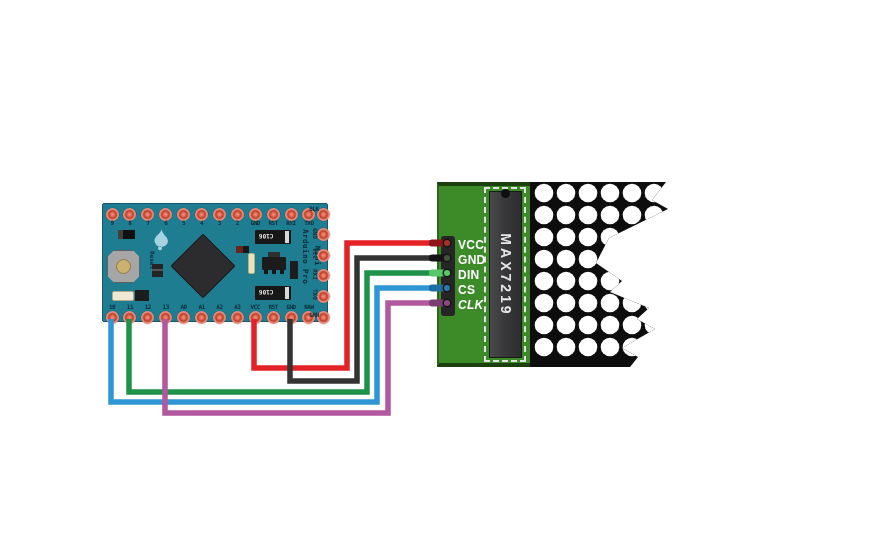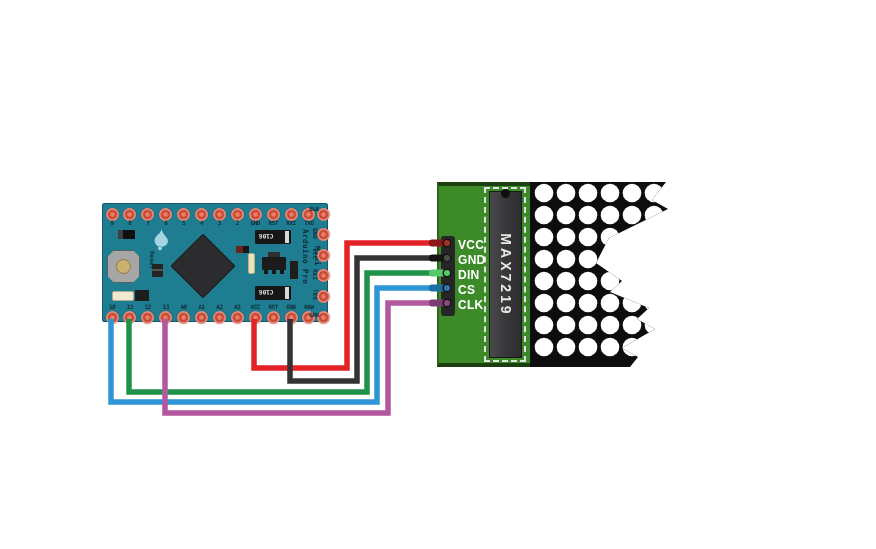--- a/index.html
+++ b/index.html
@@ -157,21 +157,21 @@
     <div class="hdr"></div>
     <div class="socket"></div>
     <div class="ic">
       <span class="ic-label">MAX7219</span>
     </div>
     <div class="ic-notch"></div>
     <span class="mpin-label" style="top:59px;">VCC</span>
     <span class="mpin-label" style="top:74px;">GND</span>
     <span class="mpin-label" style="top:89px;">DIN</span>
     <span class="mpin-label" style="top:104px;">CS</span>
-    <span class="mpin-label" style="top:119px;">CLK</span>
+    <span class="mpin-label" style="top:119px;font-style:italic;">CLK</span>
   </div>
 
   <svg style="left:528px;top:178px;" width="146" height="194" viewBox="528 178 146 194">
     <defs>
       <clipPath id="tear">
         <polygon points="530,182 666,182 652,200 668,209 609,238 596,263 622,281 610,292 649,308 637,319 655,329 622,348 638,357 630,367 530,367"></polygon>
       </clipPath>
     </defs>
     <polygon points="530,182 666,182 652,200 668,209 609,238 596,263 622,281 610,292 649,308 637,319 655,329 622,348 638,357 630,367 530,367" fill="#0d0d0d"></polygon>
     <g id="dots" clip-path="url(#tear)">

